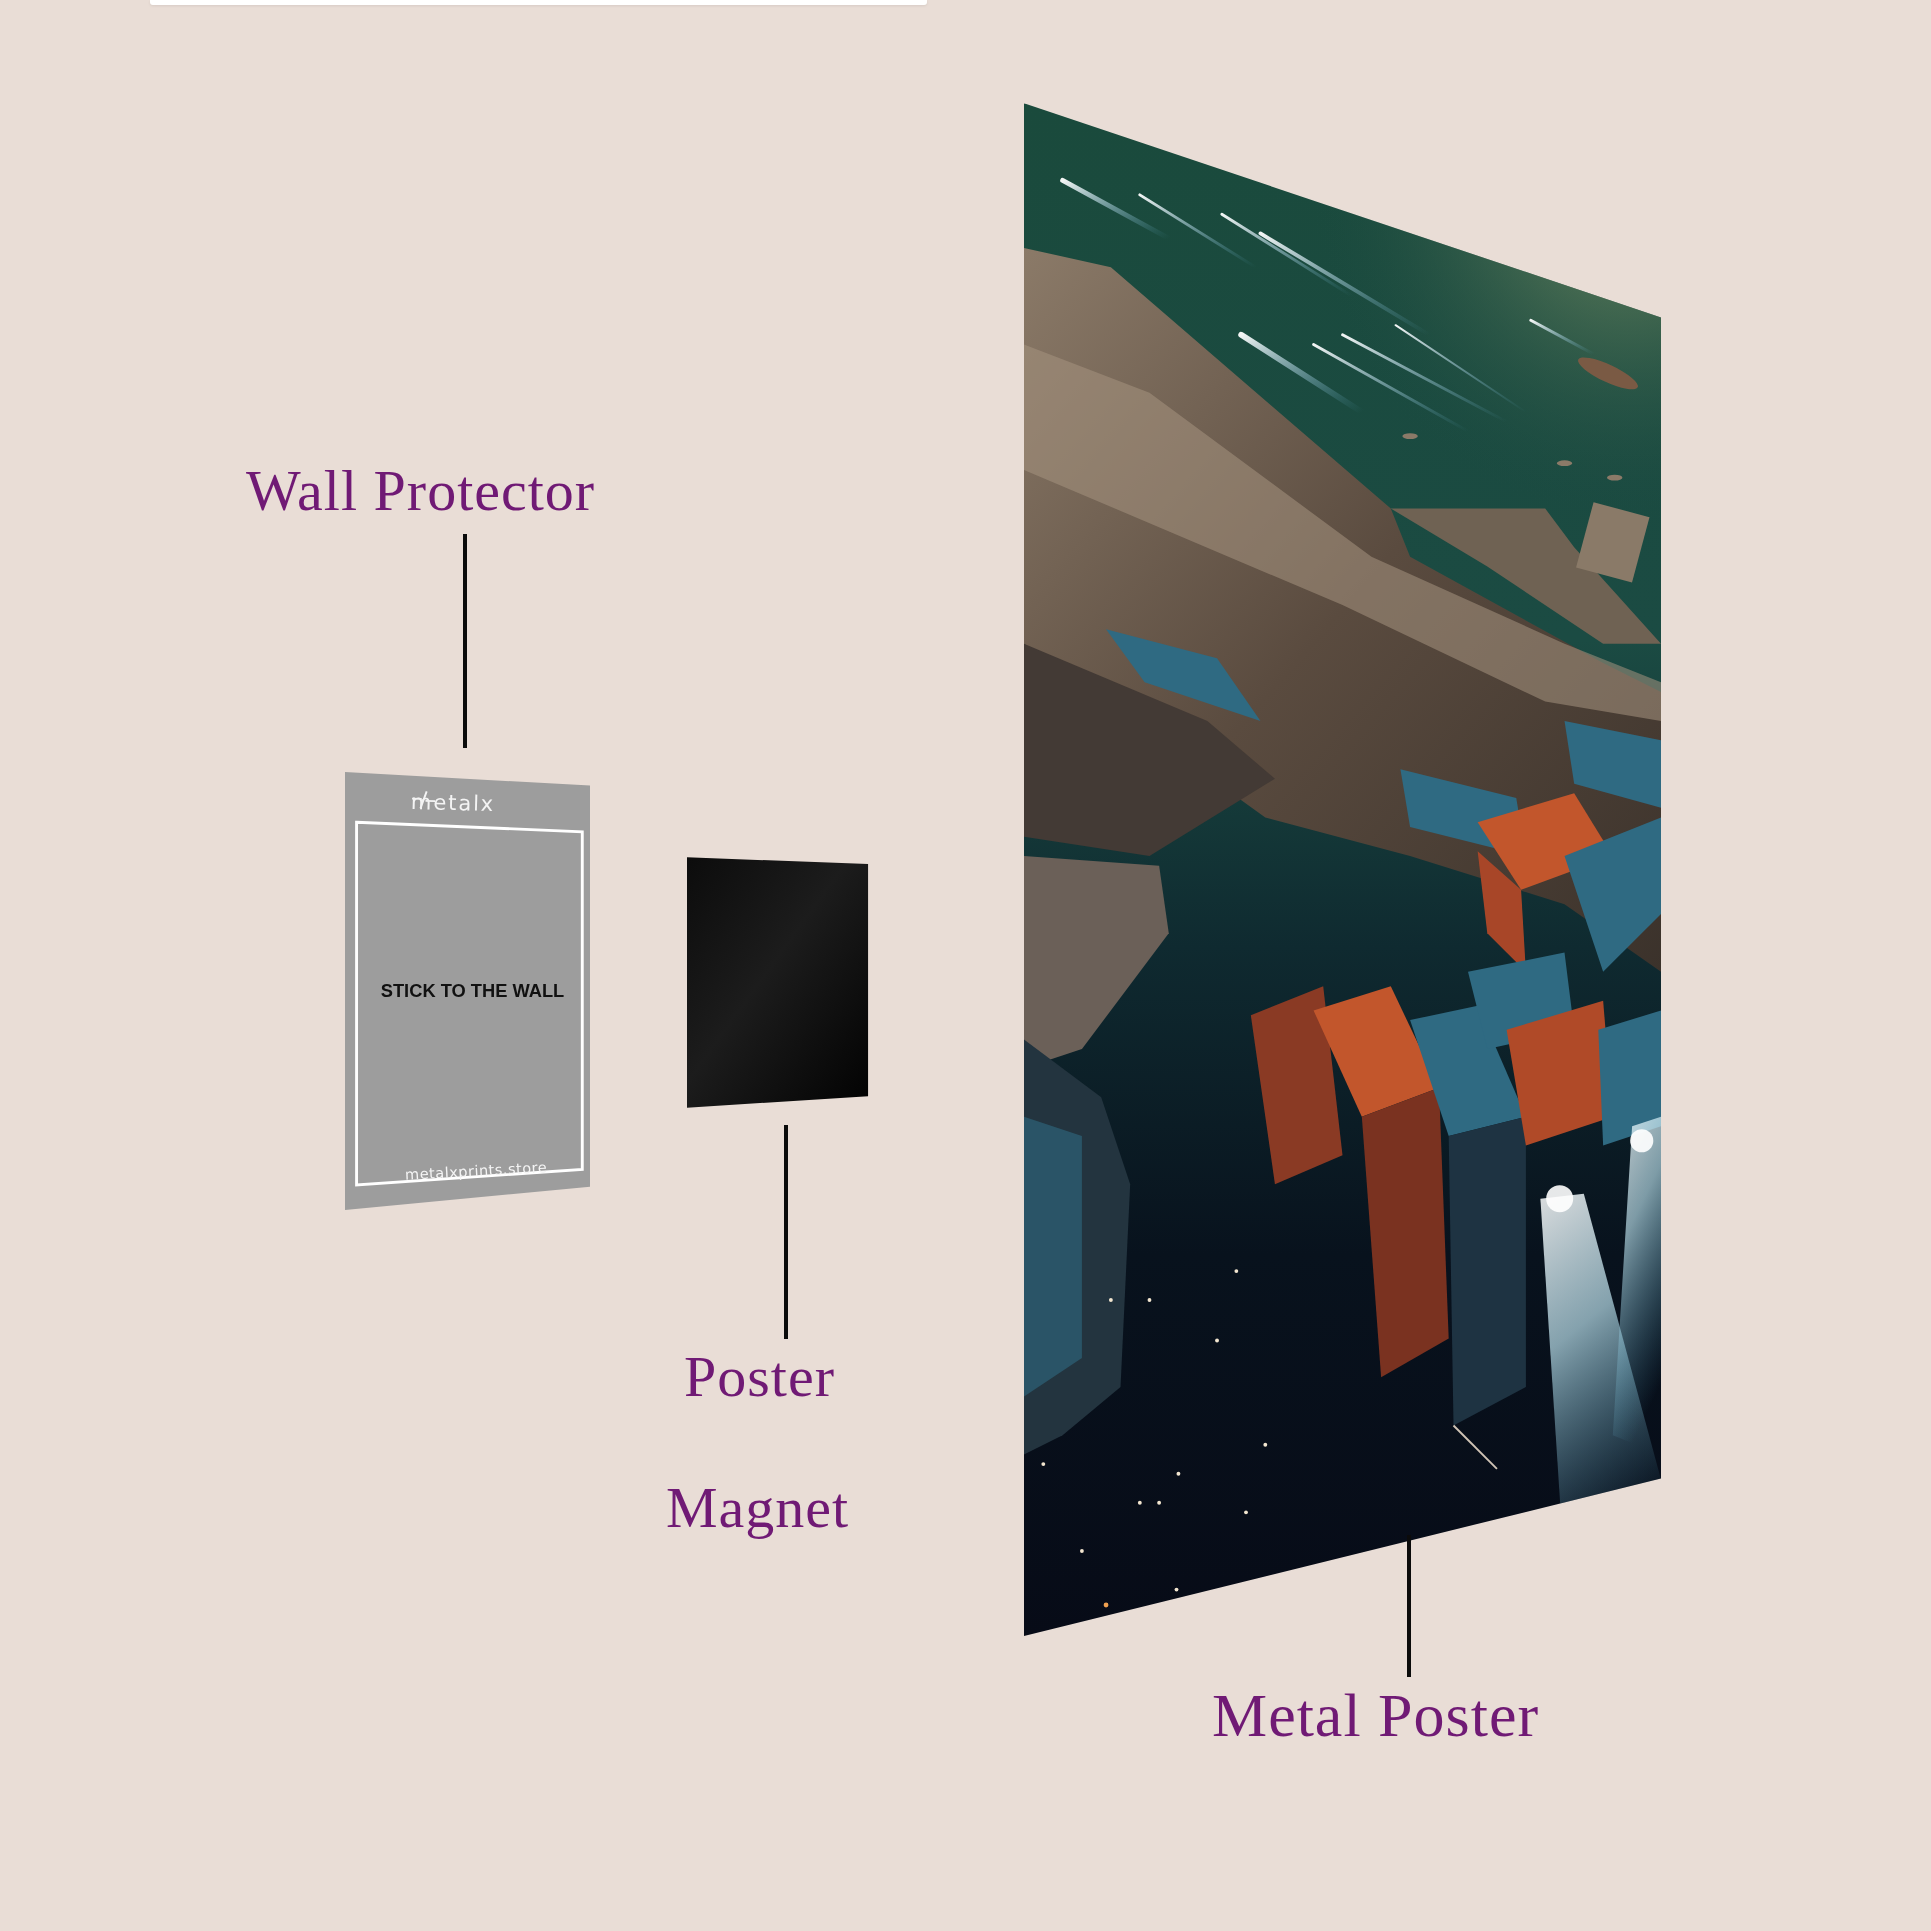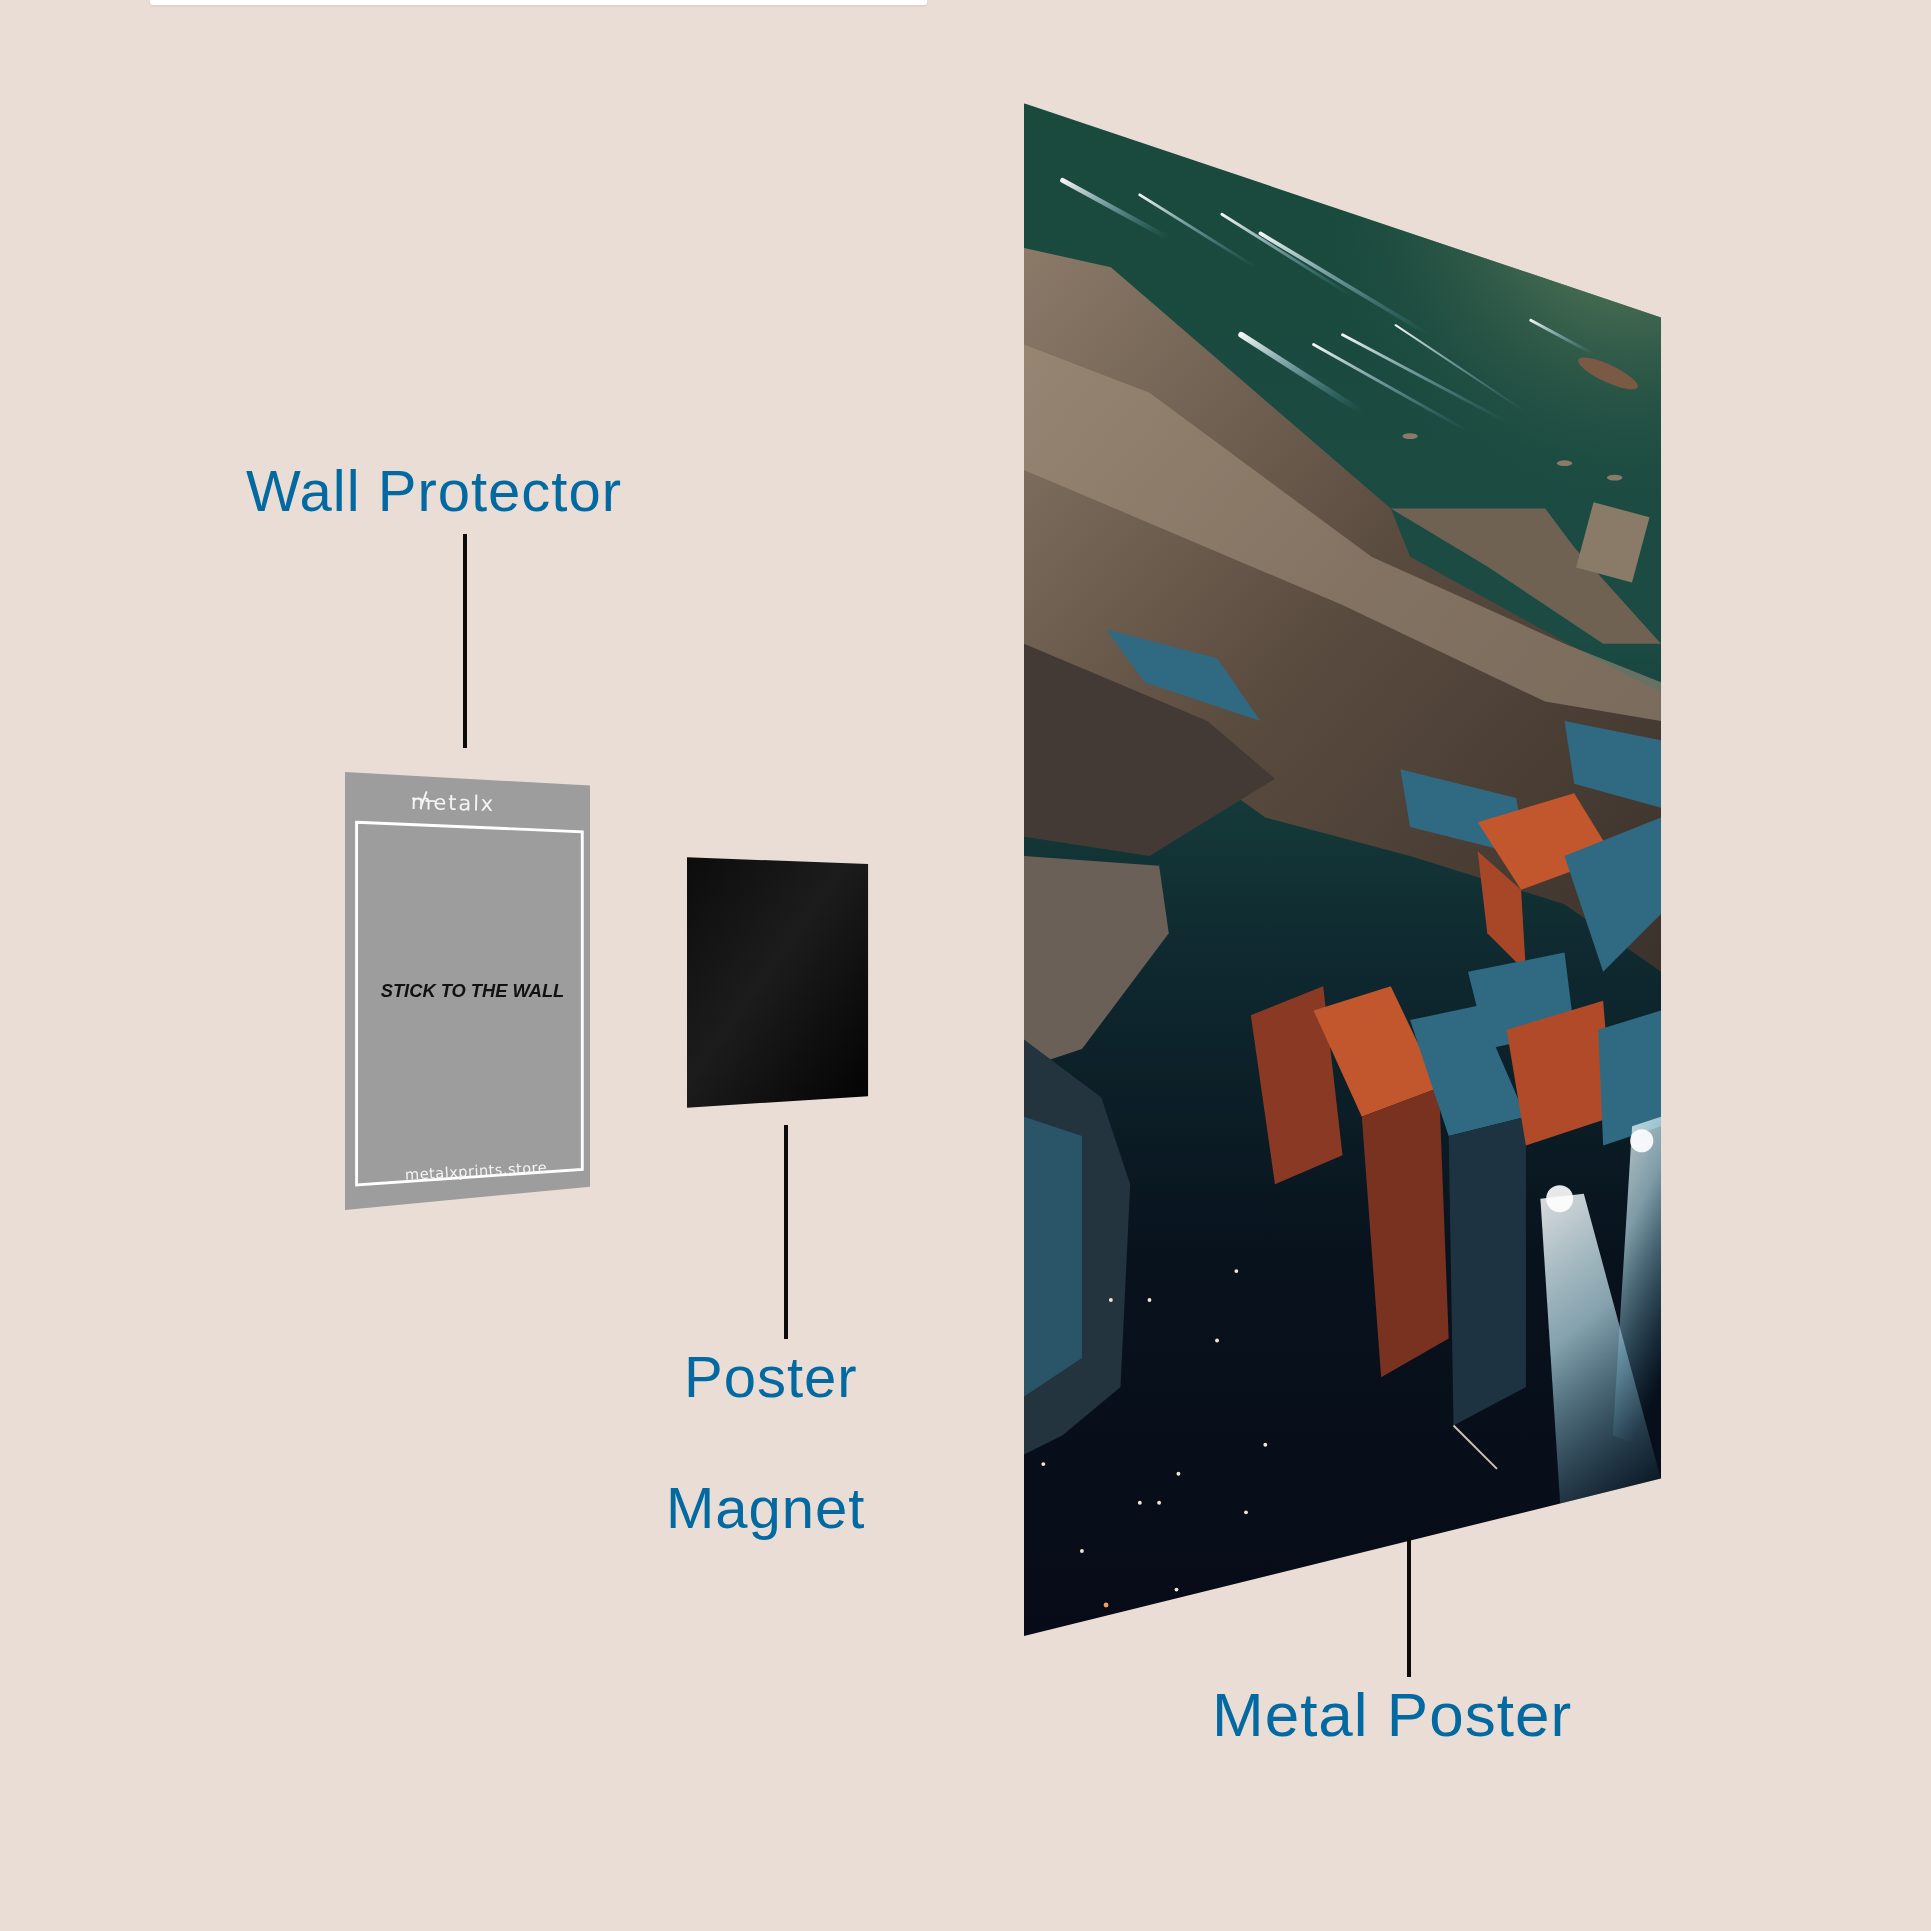--- a/index.html
+++ b/index.html
@@ -7,38 +7,38 @@
     width: 1931px; height: 1931px; overflow: hidden; position: relative;
     background: #e9ddd6;
     font-family: "DejaVu Sans", sans-serif;
   }
   .topbar {
     position: absolute; left: 150px; top: 0; width: 777px; height: 4.8px;
     background: #ffffff; border-radius: 0 0 2.9px 2.9px;
     box-shadow: 0 1px 2.9px rgba(0,0,0,0.08);
   }
   .label {
-    position: absolute; color: #0369a1; font-weight: 400; letter-spacing: 1px;
-    font-family: Liberation Sans, sans-serif; line-height: 1; white-space: nowrap;
+    position: absolute; color: #701a75; font-weight: 400; letter-spacing: 1px;
+    font-family: Liberation Serif, serif; line-height: 1; white-space: nowrap;
   }
   .leader { position: absolute; width: 3.9px; background: #0b0b0b; }
 
   
   .protector {
     position: absolute; left: 345px; top: 772px; width: 245px; height: 438px;
   }
   .protector svg { position: absolute; left: 0; top: 0; }
   .protector .brand {
     position: absolute; left: 66px; top: 19.3px; color: #f4f4f4;
     font-size: 21px; letter-spacing: 1.9px; transform: rotate(1.5deg);
     display: flex; align-items: center; gap: 5.8px;
   }
   .protector .stick {
     position: absolute; left: 31px; top: 208px; width: 193px; text-align: center;
-    font-family: "Liberation Sans", sans-serif; font-weight: 700; font-size: 18.3px; color: #111; font-style: italic;
+    font-family: "Liberation Sans", sans-serif; font-weight: 700; font-size: 18.3px; color: #111;
   }
   .protector .site {
     position: absolute; left: 60px; top: 391px; color: #f4f4f4; font-size: 14.5px;
     transform: rotate(-3deg); letter-spacing: 0.5px;
   }
 
   
   .magnet { position: absolute; left: 687px; top: 857px; }
 
   

